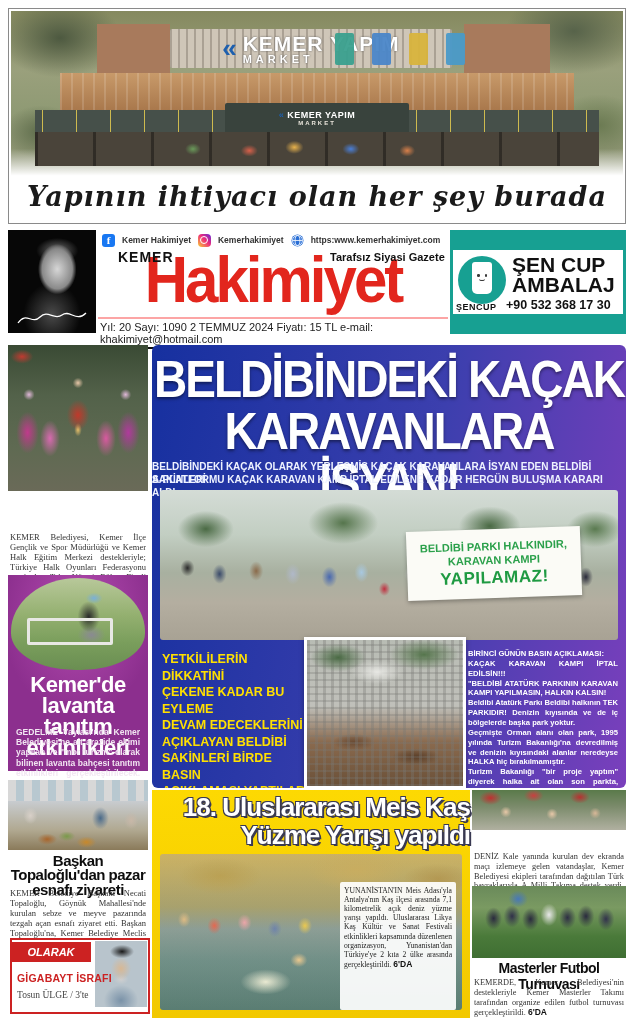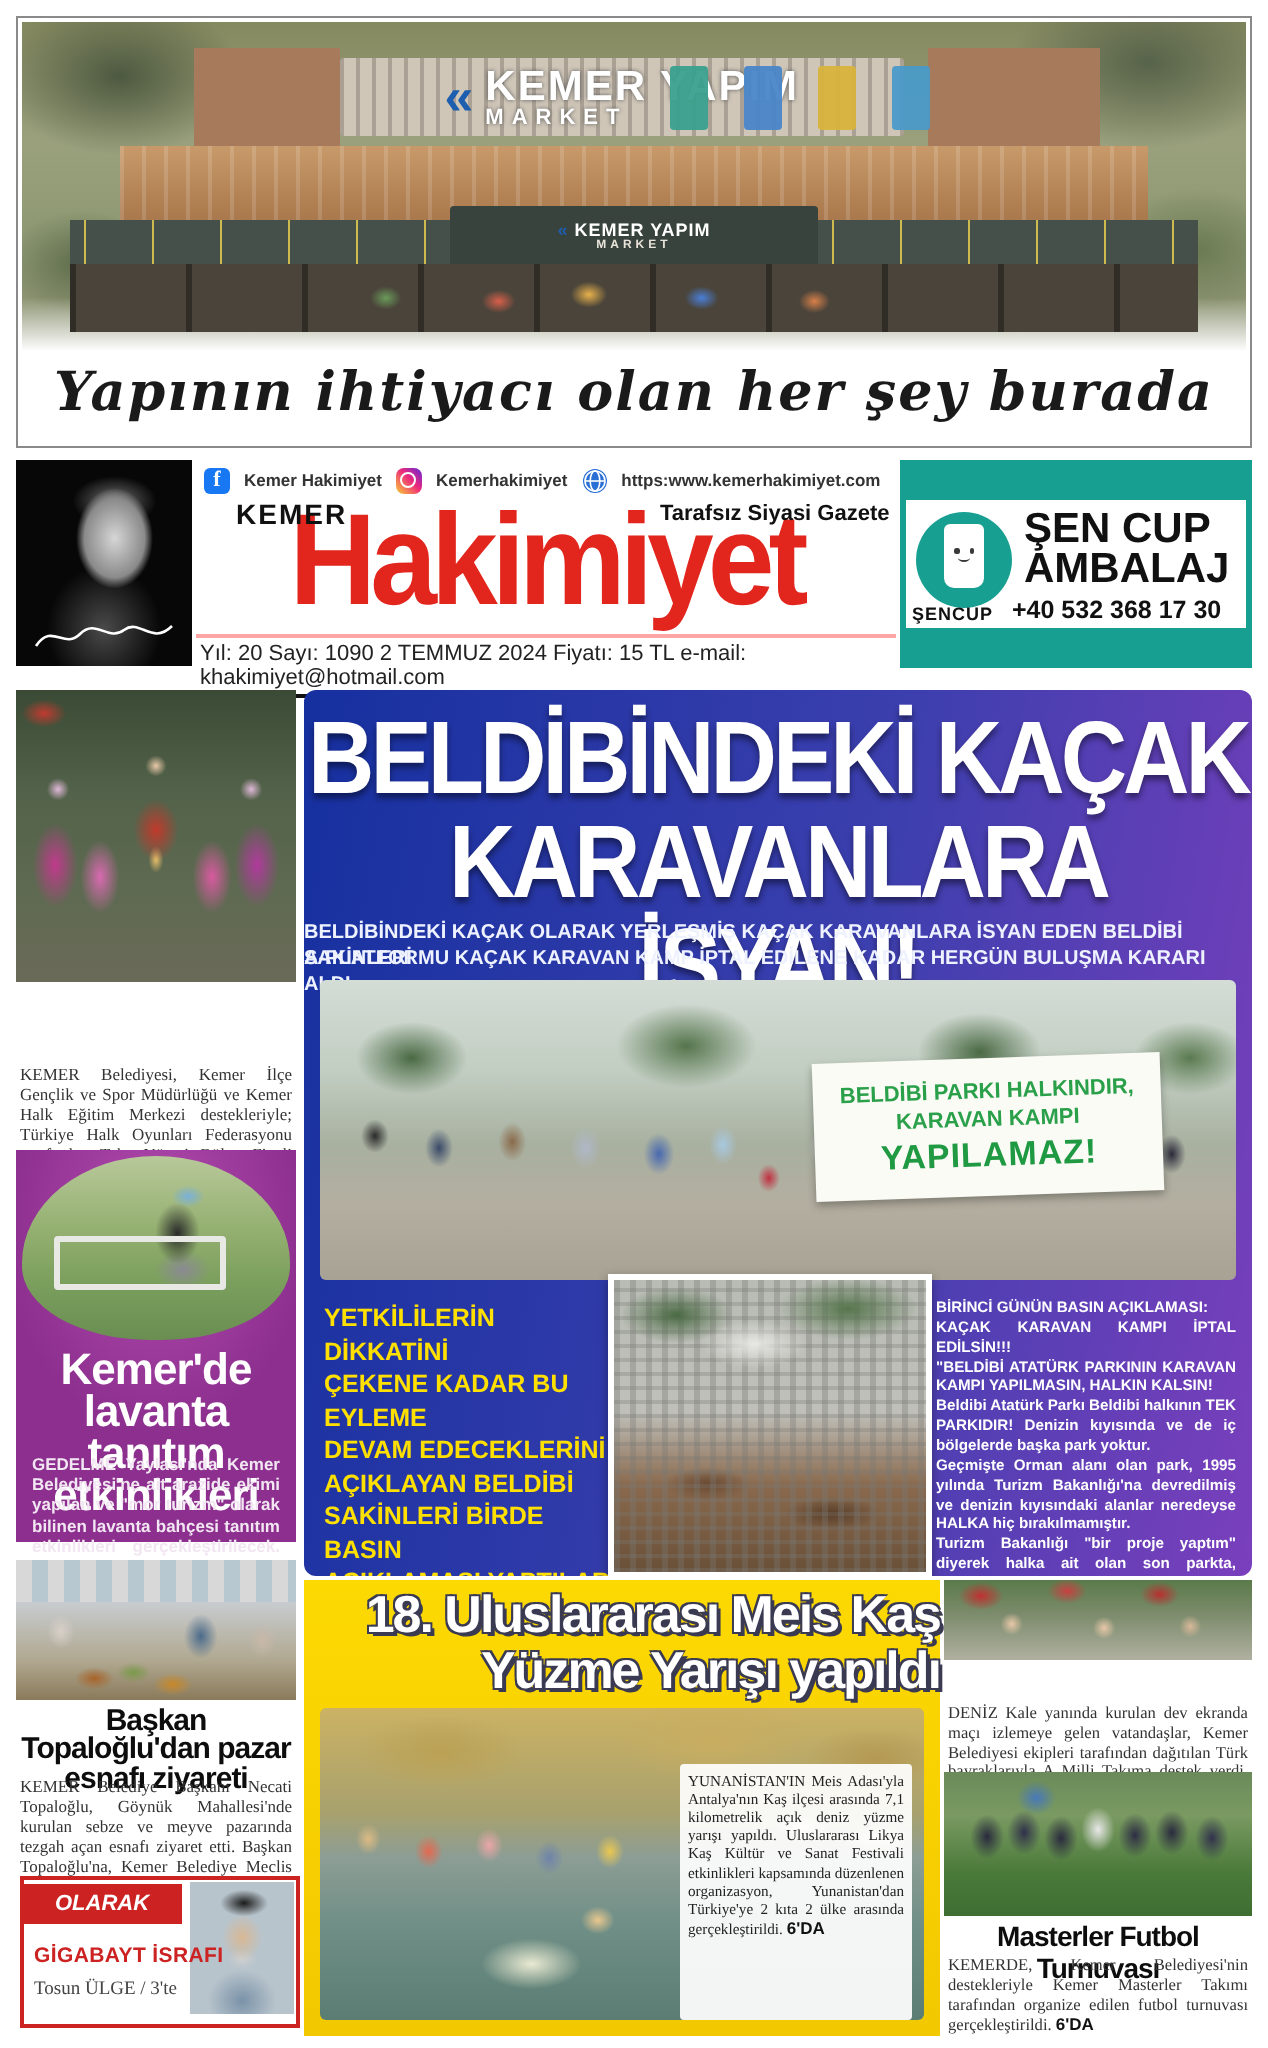--- a/index.html
+++ b/index.html
@@ -273,21 +273,21 @@
     <div class="band"></div>
     <div class="mascot"></div>
     <div class="cup">
       <span class="eye" style="left:5px"></span>
       <span class="eye" style="right:5px"></span>
       <span class="smile"></span>
     </div>
     <div class="brand">ŞENCUP</div>
     <div class="n1">ŞEN CUP</div>
     <div class="n2">AMBALAJ</div>
-    <div class="ph">+40 532 368 17 30</div>
+    <div class="ph">+90 532 368 17 30</div>
   </div>
 
   <div class="abs" id="ph-dancers"></div>
   <div class="abs side-body" style="left:10px;top:532px;width:136px">
     <span>KEMER Belediyesi, Kemer İlçe Gençlik ve Spor Müdürlüğü ve Kemer Halk Eğitim Merkezi destekleriyle; Türkiye Halk Oyunları Federasyonu tarafından Teke Yöresi Bölge Finali Dans Yarışmaları düzenlendi.</span>
     <span class="pref">4'TE</span>
   </div>
 
   <div class="abs" id="ph-lavanta-box">
     <div class="abs" id="ph-lavanta">

